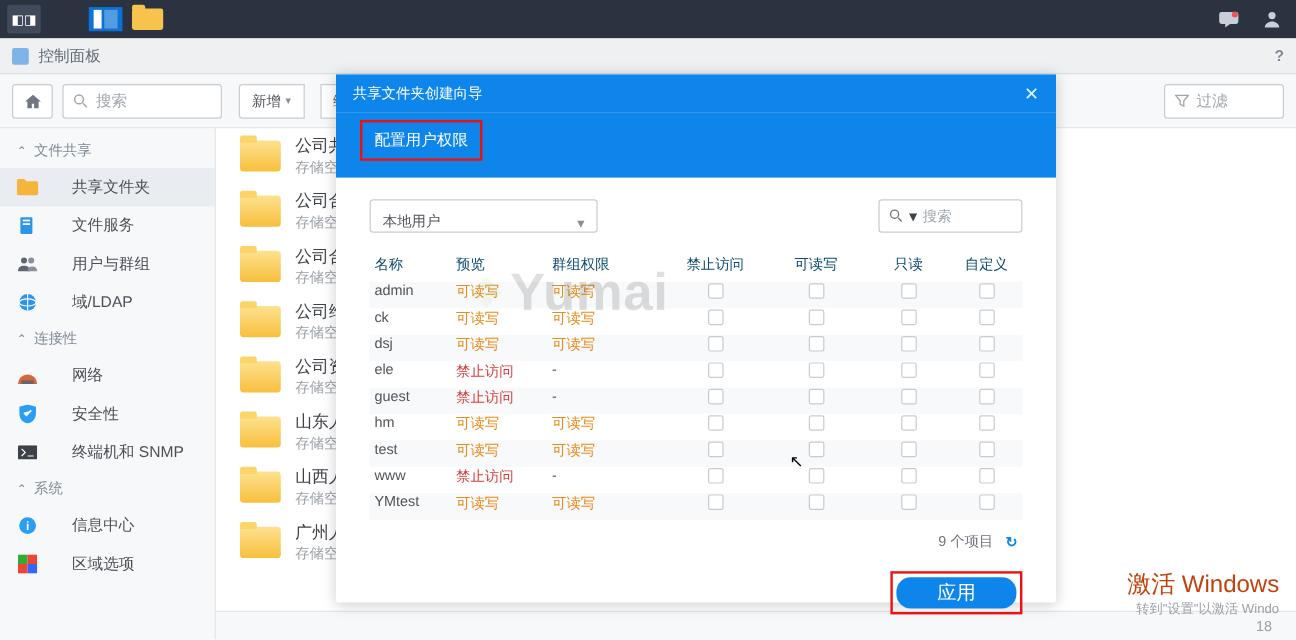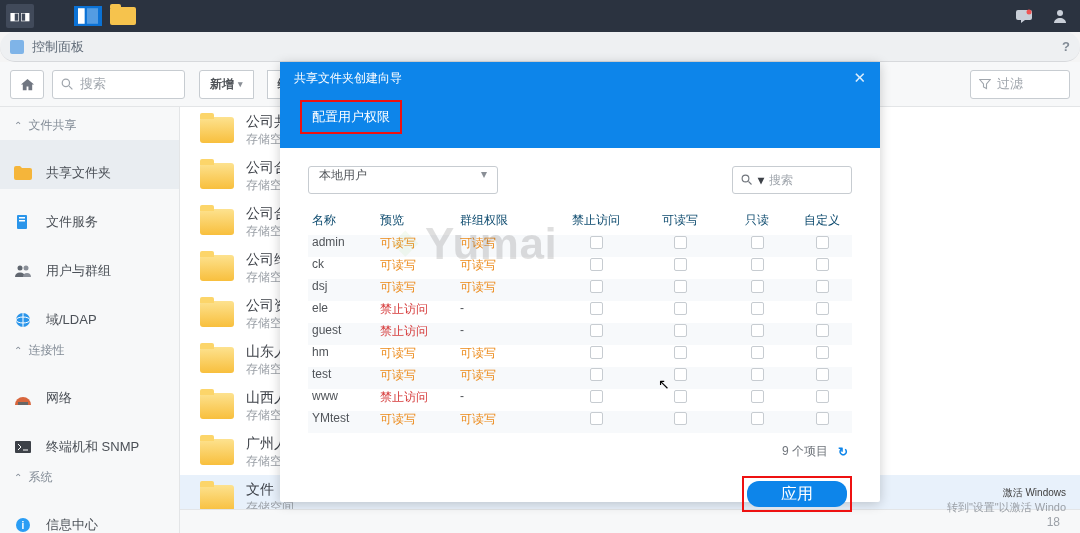--- a/index.html
+++ b/index.html
@@ -7,39 +7,39 @@
 
 .topbar { height:32px; background:#2b3340; display:flex; align-items:center; padding:0 6px; gap:6px; }
 .topbar-left, .topbar-right { display:flex; align-items:center; gap:8px; }
 .topbar-right { margin-left:auto; }
 .tb-icon-box { width:28px; height:24px; display:flex; align-items:center; justify-content:center; color:#fff; border-radius:2px; }
 .tb-app { background:#414a5a; }
 .tb-file { background:#0b72d6; width:28px; height:20px; }
 .tb-folder { width:26px; height:18px; background:#f6c34d; border-radius:2px; position:relative; }
 .tb-folder:before { content:""; position:absolute; top:-3px; left:0; width:11px; height:4px; background:#f6c34d; border-radius:2px 2px 0 0; }
 
-.winbar { height:30px; background:#eef0f2; border-bottom:1px solid #d7d9dc; display:flex; align-items:center; padding:0 10px; gap:8px; color:#5f6a77;border-radius:15px; }
+.winbar { height:30px; background:#eef0f2; border-bottom:1px solid #d7d9dc; display:flex; align-items:center; padding:0 10px; gap:8px; color:#5f6a77; }
 .winbar .tile { width:14px; height:14px; background:#7fb4e8; border-radius:2px; }
 .winbar .help { margin-left:auto; color:#828b96; font-weight:bold; }
 
 .toolbar { height:45px; background:#f7f8f9; border-bottom:1px solid #e3e5e7; display:flex; align-items:center; padding:0 10px; gap:8px; }
 .home-btn { width:34px; height:29px; display:flex; align-items:center; justify-content:center; border:1px solid #c7ccd1; background:#fff; border-radius:3px; color:#6b6b6b; }
 .search-box, .filter-box { height:29px; border:1px solid #c7ccd1; background:#fff; border-radius:3px; display:flex; align-items:center; padding:0 8px; gap:6px; color:#a0a6ad; }
 .search-box { width:133px; }
 .filter-box { width:100px; margin-left:auto; }
-.toolbar-group { display:flex; gap:14px; margin-left:6px;font-weight:bold; }
+.toolbar-group { display:flex; gap:14px; margin-left:6px; }
 .tb-btn { height:29px; border:1px solid #c7ccd1; background:#fff; padding:0 10px; display:flex; align-items:center; gap:4px; color:#505459; font-size:12px; margin-left:-1px; }
 .tb-btn:first-child { border-radius:3px 0 0 3px; margin-left:0; }
 .tb-btn .caret { font-size:9px; color:#8a8f96; }
 
 .body { display:flex; height:426px; }
 .sidebar { width:180px; background:#f7f8f9; border-right:1px solid #e3e5e7; overflow:hidden; padding:4px 0; }
 .sb-section { padding:6px 14px; font-size:12px; color:#828b96; display:flex; align-items:center; gap:6px; }
 .sb-section .chev { font-size:10px; }
-.sb-item { padding:24px 14px 7px 14px; display:flex; align-items:center; gap:14px; font-size:13px; color:#4b5057; cursor:pointer; }
+.sb-item { padding:7px 14px 7px 14px; display:flex; align-items:center; gap:28px; font-size:13px; color:#4b5057; cursor:pointer; }
 .sb-item.active { background:#e9edf1; }
 .sb-ico { width:18px; height:18px; display:flex; align-items:center; justify-content:center; }
 
 .folder-list { flex:1; overflow:hidden; position:relative; background:#fff; }
 .fl-row { display:flex; align-items:center; height:46px; padding:0 20px; gap:12px; }
 .fl-row.sel { background:#e8f1fb; }
 .fl-folder { width:34px; height:26px; background:linear-gradient(#fde28f,#f8bf3d); border-radius:3px; position:relative; flex-shrink:0; }
 .fl-folder:before { content:""; position:absolute; top:-4px; left:0; width:14px; height:6px; background:#fcd56a; border-radius:2px 2px 0 0; }
 .fl-text .title { font-size:14px; color:#3d4148; font-weight:500; white-space:nowrap; }
 .fl-text .sub { font-size:12px; color:#9ba0a7; white-space:nowrap; }
@@ -47,21 +47,21 @@
 
 .modal-back { position:absolute; top:62px; left:280px; width:600px; height:440px; box-shadow:0 2px 12px rgba(0,0,0,.2); background:#fff; border-radius:2px; display:flex; flex-direction:column; }
 .modal-head { background:#0d85ea; color:#fff; height:32px; display:flex; align-items:center; padding:14px 14px; font-size:12px; }
 .modal-head .x { margin-left:auto; font-size:15px; cursor:pointer; opacity:.85; }
 .modal-sub { background:#0d85ea; padding:6px 20px 14px 20px; }
 .modal-sub-inner { color:#fff; font-size:13px; font-weight:500; padding:6px 10px; display:inline-block; }
 .hl-red { border:2px solid #e11; }
 
 .modal-body { flex:1; padding:18px 28px 0 28px; display:flex; flex-direction:column; position:relative; }
 .modal-toolbar { display:flex; align-items:center; gap:10px; margin-bottom:12px; }
-.dropdown { width:190px; height:28px; border:1px solid #c7ccd1; border-radius:3px; background:#fff; display:flex; align-items:flex-start; padding:0 10px; font-size:12px; color:#505459; }
+.dropdown { width:190px; height:28px; border:1px solid #c7ccd1; border-radius:3px; background:#fff; display:flex; align-items:flex-end; padding:0 10px; font-size:12px; color:#505459; }
 .dropdown .caret { margin-left:auto; color:#8a8f96; }
 .modal-search { margin-left:auto; width:120px; height:28px; border:1px solid #c7ccd1; border-radius:3px; background:#fff; display:flex; align-items:center; padding:0 8px; gap:5px; color:#a0a6ad; font-size:12px; }
 
 .perm-table { font-size:12px; }
 .pt-head { display:flex; color:#0c4a6e; padding:6px 0; }
 .pt-row { display:flex; align-items:flex-start; height:22px; }
 .pt-row:nth-child(odd) { background:#f7f9fb; }
 .c0{width:72px;padding-left:4px;} .c1{width:80px;} .c2{width:94px;} .c3{width:84px;text-align:center;} .c4{width:84px;text-align:center;} .c5{width:70px;text-align:center;} .c6{width:60px;text-align:center;}
 .rw { color:#ec8a19; }
 .deny { color:#d63c3c; }
@@ -70,21 +70,21 @@
 .watermark { position:absolute; left:110px; top:71px; font-size:44px; font-weight:800; color:#000; opacity:.12; letter-spacing:.5px; pointer-events:none; display:flex; align-items:center; gap:4px; font-family:Arial,sans-serif; }
 .watermark .leaf { color:#6bbf3a; font-size:34px; opacity:.55; }
 
 .modal-foot-info { display:flex; justify-content:flex-end; align-items:center; gap:10px; padding:10px 4px 6px 0; font-size:12px; color:#70757c; }
 .refresh { color:#0d85ea; font-weight:bold; }
 .modal-foot { padding:10px 28px 16px 0; display:flex; justify-content:flex-end; }
 .apply-btn { width:100px; height:26px; background:#0d85ea; color:#fff; border:none; border-radius:12px; font-size:16px; cursor:pointer; }
 .hl-red-btn { padding:3px; border:2px solid #e11; display:inline-block; }
 
 .activate { position:absolute; right:14px; bottom:18px; text-align:right; font-family:"Segoe UI",sans-serif; }
-.activate .l1 { font-size:10px; color:#404040; }
+.activate .l1 { font-size:20px; color:#c2410c; }
 .activate .l2 { font-size:11px; color:#9ba0a7; }
 
 .cursor { position:absolute; left:658px; top:376px; font-size:14px; color:#000; pointer-events:none; }
 
 svg{display:block}
 </style>
 </head>
 <body>
 
 <div class="topbar">
@@ -206,20 +206,29 @@
         <span class="sb-ico">
           <svg width="16" height="14" viewBox="0 0 16 14">
             <path fill="#d8663d" d="M0 14a8 8 0 0 1 16 0z"></path>
             <rect x="3" y="11" width="10" height="3" fill="#666"></rect>
           </svg>
         </span>
         <span>网络</span>
       </div>
     <div class="sb-item">
         <span class="sb-ico">
+          <svg width="14" height="16" viewBox="0 0 14 16">
+            <path fill="#2a9df4" d="M7 0 0 2v5c0 5 3 8 7 9 4-1 7-4 7-9V2z"></path>
+            <path fill="#fff" d="M4 7l2 2 4-4" stroke="#fff" stroke-width="1.5"></path>
+          </svg>
+        </span>
+        <span>安全性</span>
+      </div>
+    <div class="sb-item">
+        <span class="sb-ico">
           <svg width="16" height="12" viewBox="0 0 16 12">
             <rect width="16" height="12" rx="1" fill="#3d4148"></rect>
             <path d="M3 3l3 3-3 3M8 9h5" stroke="#fff" stroke-width="1" fill="none"></path>
           </svg>
         </span>
         <span>终端机和 SNMP</span>
       </div>
 
     <div class="sb-section">
         <span class="chev">⌃</span>
@@ -294,27 +303,20 @@
         <div class="fl-folder"></div>
         <div class="fl-text">
           <div class="title">山西人员</div>
           <div class="sub">存储空间</div>
         </div>
       </div>
       <div class="fl-row">
         <div class="fl-folder"></div>
         <div class="fl-text">
           <div class="title">广州人员</div>
-          <div class="sub">存储空间</div>
-        </div>
-      </div>
-      <div class="fl-row sel">
-        <div class="fl-folder"></div>
-        <div class="fl-text">
-          <div class="title">文件</div>
           <div class="sub">存储空间</div>
         </div>
       </div>
       <div class="page-footer">18</div>
   </div>
 </div>
 
 <div class="modal-back">
   <div class="modal-head">
     <span>共享文件夹创建向导</span>

